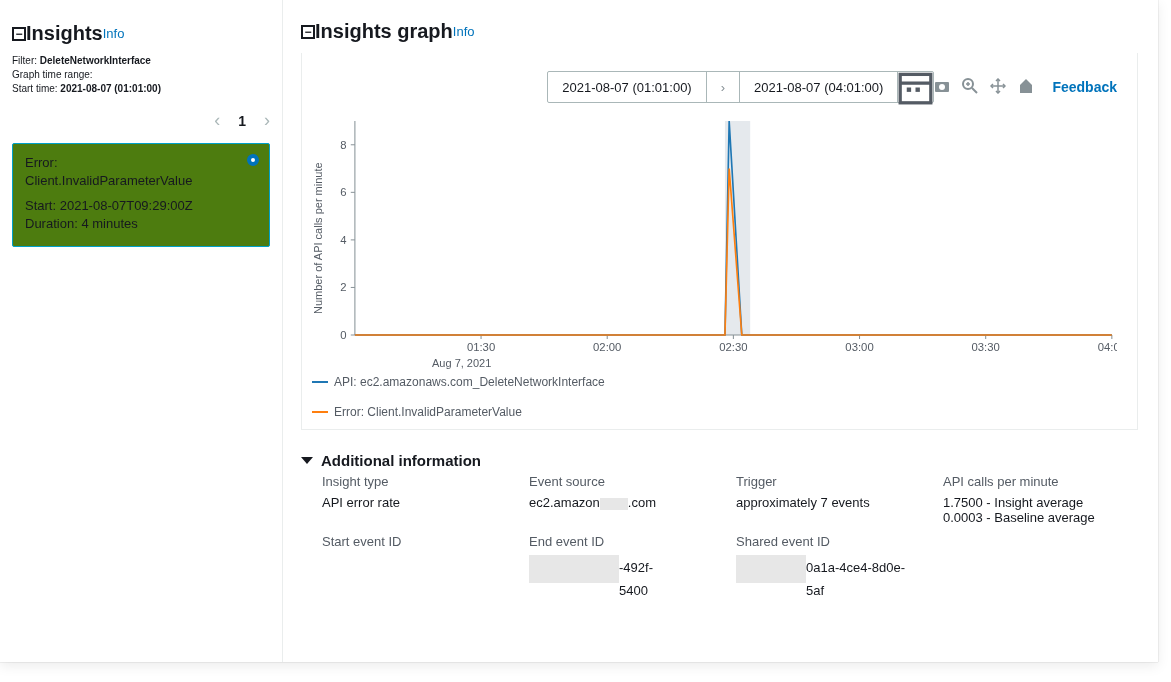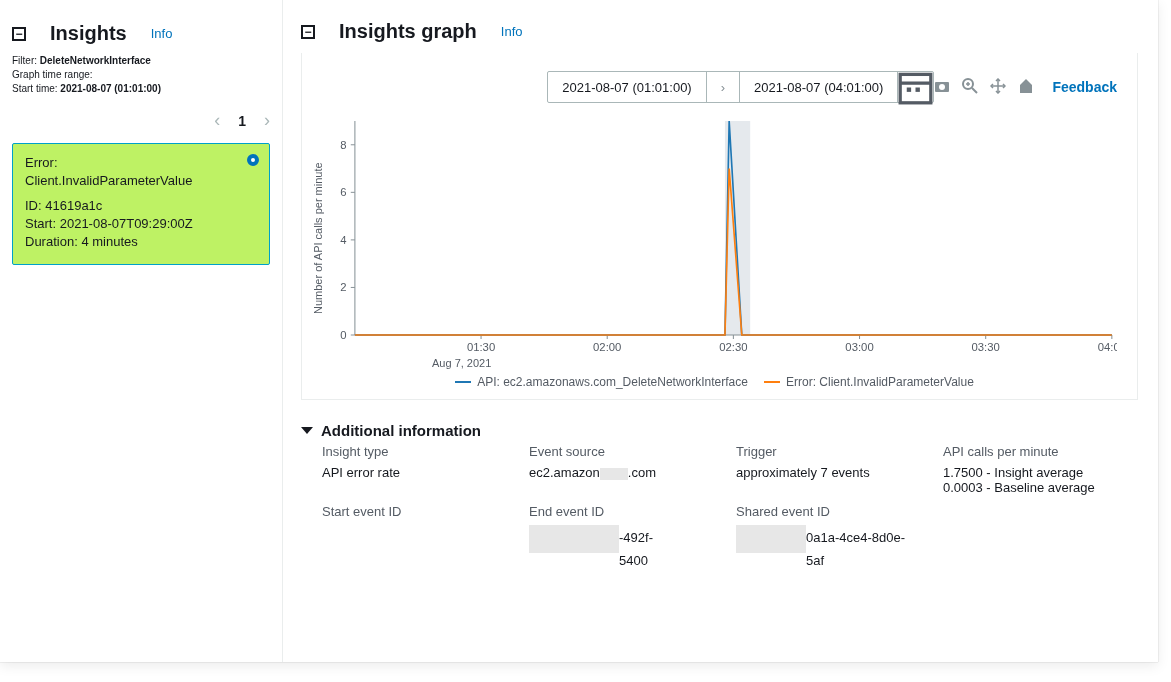--- a/index.html
+++ b/index.html
@@ -27,21 +27,21 @@
     padding-right: 4px;
   }
   .right-panel {
     flex: 1;
     padding: 10px 20px 20px 18px;
     overflow: hidden;
   }
   .panel-title {
     display: flex;
     align-items: center;
-    gap: 24px;
+    gap: 0;
     font-size: 20px;
     font-weight: bold;
     margin: 10px 0;
   }
   .panel-title .info-link { font-size: 13px; font-weight: normal; }
   .collapse-icon {
     width: 14px; height: 14px; border: 2px solid #16191f;
     display: inline-flex; align-items: center; justify-content: center;
     font-size: 12px; font-weight: bold;
   }
@@ -51,21 +51,21 @@
   .pager {
     display: flex; align-items: center; justify-content: flex-end;
     gap: 18px; margin: 16px 8px 12px 0;
     color: #545b64;
   }
   .pager .chev { font-size: 18px; color: #aab7b8; }
   .pager .current { font-weight: bold; color: #16191f; }
 
   .insight-card {
     border: 1px solid #00a1c9;
-    background: #bef264;
+    background: #4d7c0f;
     border-radius: 2px;
     padding: 10px 12px 12px 12px;
     margin-right: 8px;
     position: relative;
     font-size: 13px;
   }
   .insight-card .dot {
     position: absolute; right: 10px; top: 10px;
     width: 12px; height: 12px; border-radius: 50%;
     background: #fff; border: 4px solid #0073bb;
@@ -107,21 +107,21 @@
 
   .chart-row { display: flex; }
   .y-label {
     writing-mode: vertical-rl; transform: rotate(180deg);
     font-size: 11px; color: #545b64;
     text-align: center;
   }
   .plot { flex: 1; position: relative; }
   svg.chart { width: 100%; height: 250px; display: block; }
   .x-date { font-size: 11px; color: #545b64; margin-left: 120px; margin-top: -6px; }
-  .legend { display: flex; gap: 16px; justify-content: center; margin-top: 6px; font-size: 12px; color: #545b64; }
+  .legend { display: flex; gap: 16px; justify-content: center; margin-top: 6px; font-size: 12px; color: #545b64; flex-direction: column; }
   .legend .item { display: flex; align-items: center; gap: 6px; }
   .legend .swatch { width: 16px; height: 2px; }
 
   .additional {
     margin-top: 22px;
   }
   .add-header { display: flex; align-items: center; gap: 8px; font-weight: bold; font-size: 15px; margin-bottom: 5px; }
   .tri { width: 0; height: 0; border-left: 6px solid transparent; border-right: 6px solid transparent; border-top: 7px solid #16191f; }
   .info-grid { display: grid; grid-template-columns: 1fr 1fr 1fr 1fr; gap: 9px 12px; font-size: 13px; margin-left: 21px; }
   .info-cell .label { color: #545b64; margin-bottom: 6px; }
@@ -149,23 +149,20 @@
     <div class="pager">
       <span class="chev">‹</span>
       <span class="current">1</span>
       <span class="chev">›</span>
     </div>
     <div class="insight-card">
       <div class="dot"></div>
       <div class="title">
         <span>Error:</span><br>
         <span>Client.InvalidParameterValue</span>
-      </div>
-      <div class="sub">
-        <span>ID: </span><span>41619a1c</span>
       </div>
       <div class="sub">
         <span>Start: </span><span>2021-08-07T09:29:00Z</span>
       </div>
       <div class="sub">
         <span>Duration: </span><span>4 minutes</span>
       </div>
     </div>
   </div>
 

